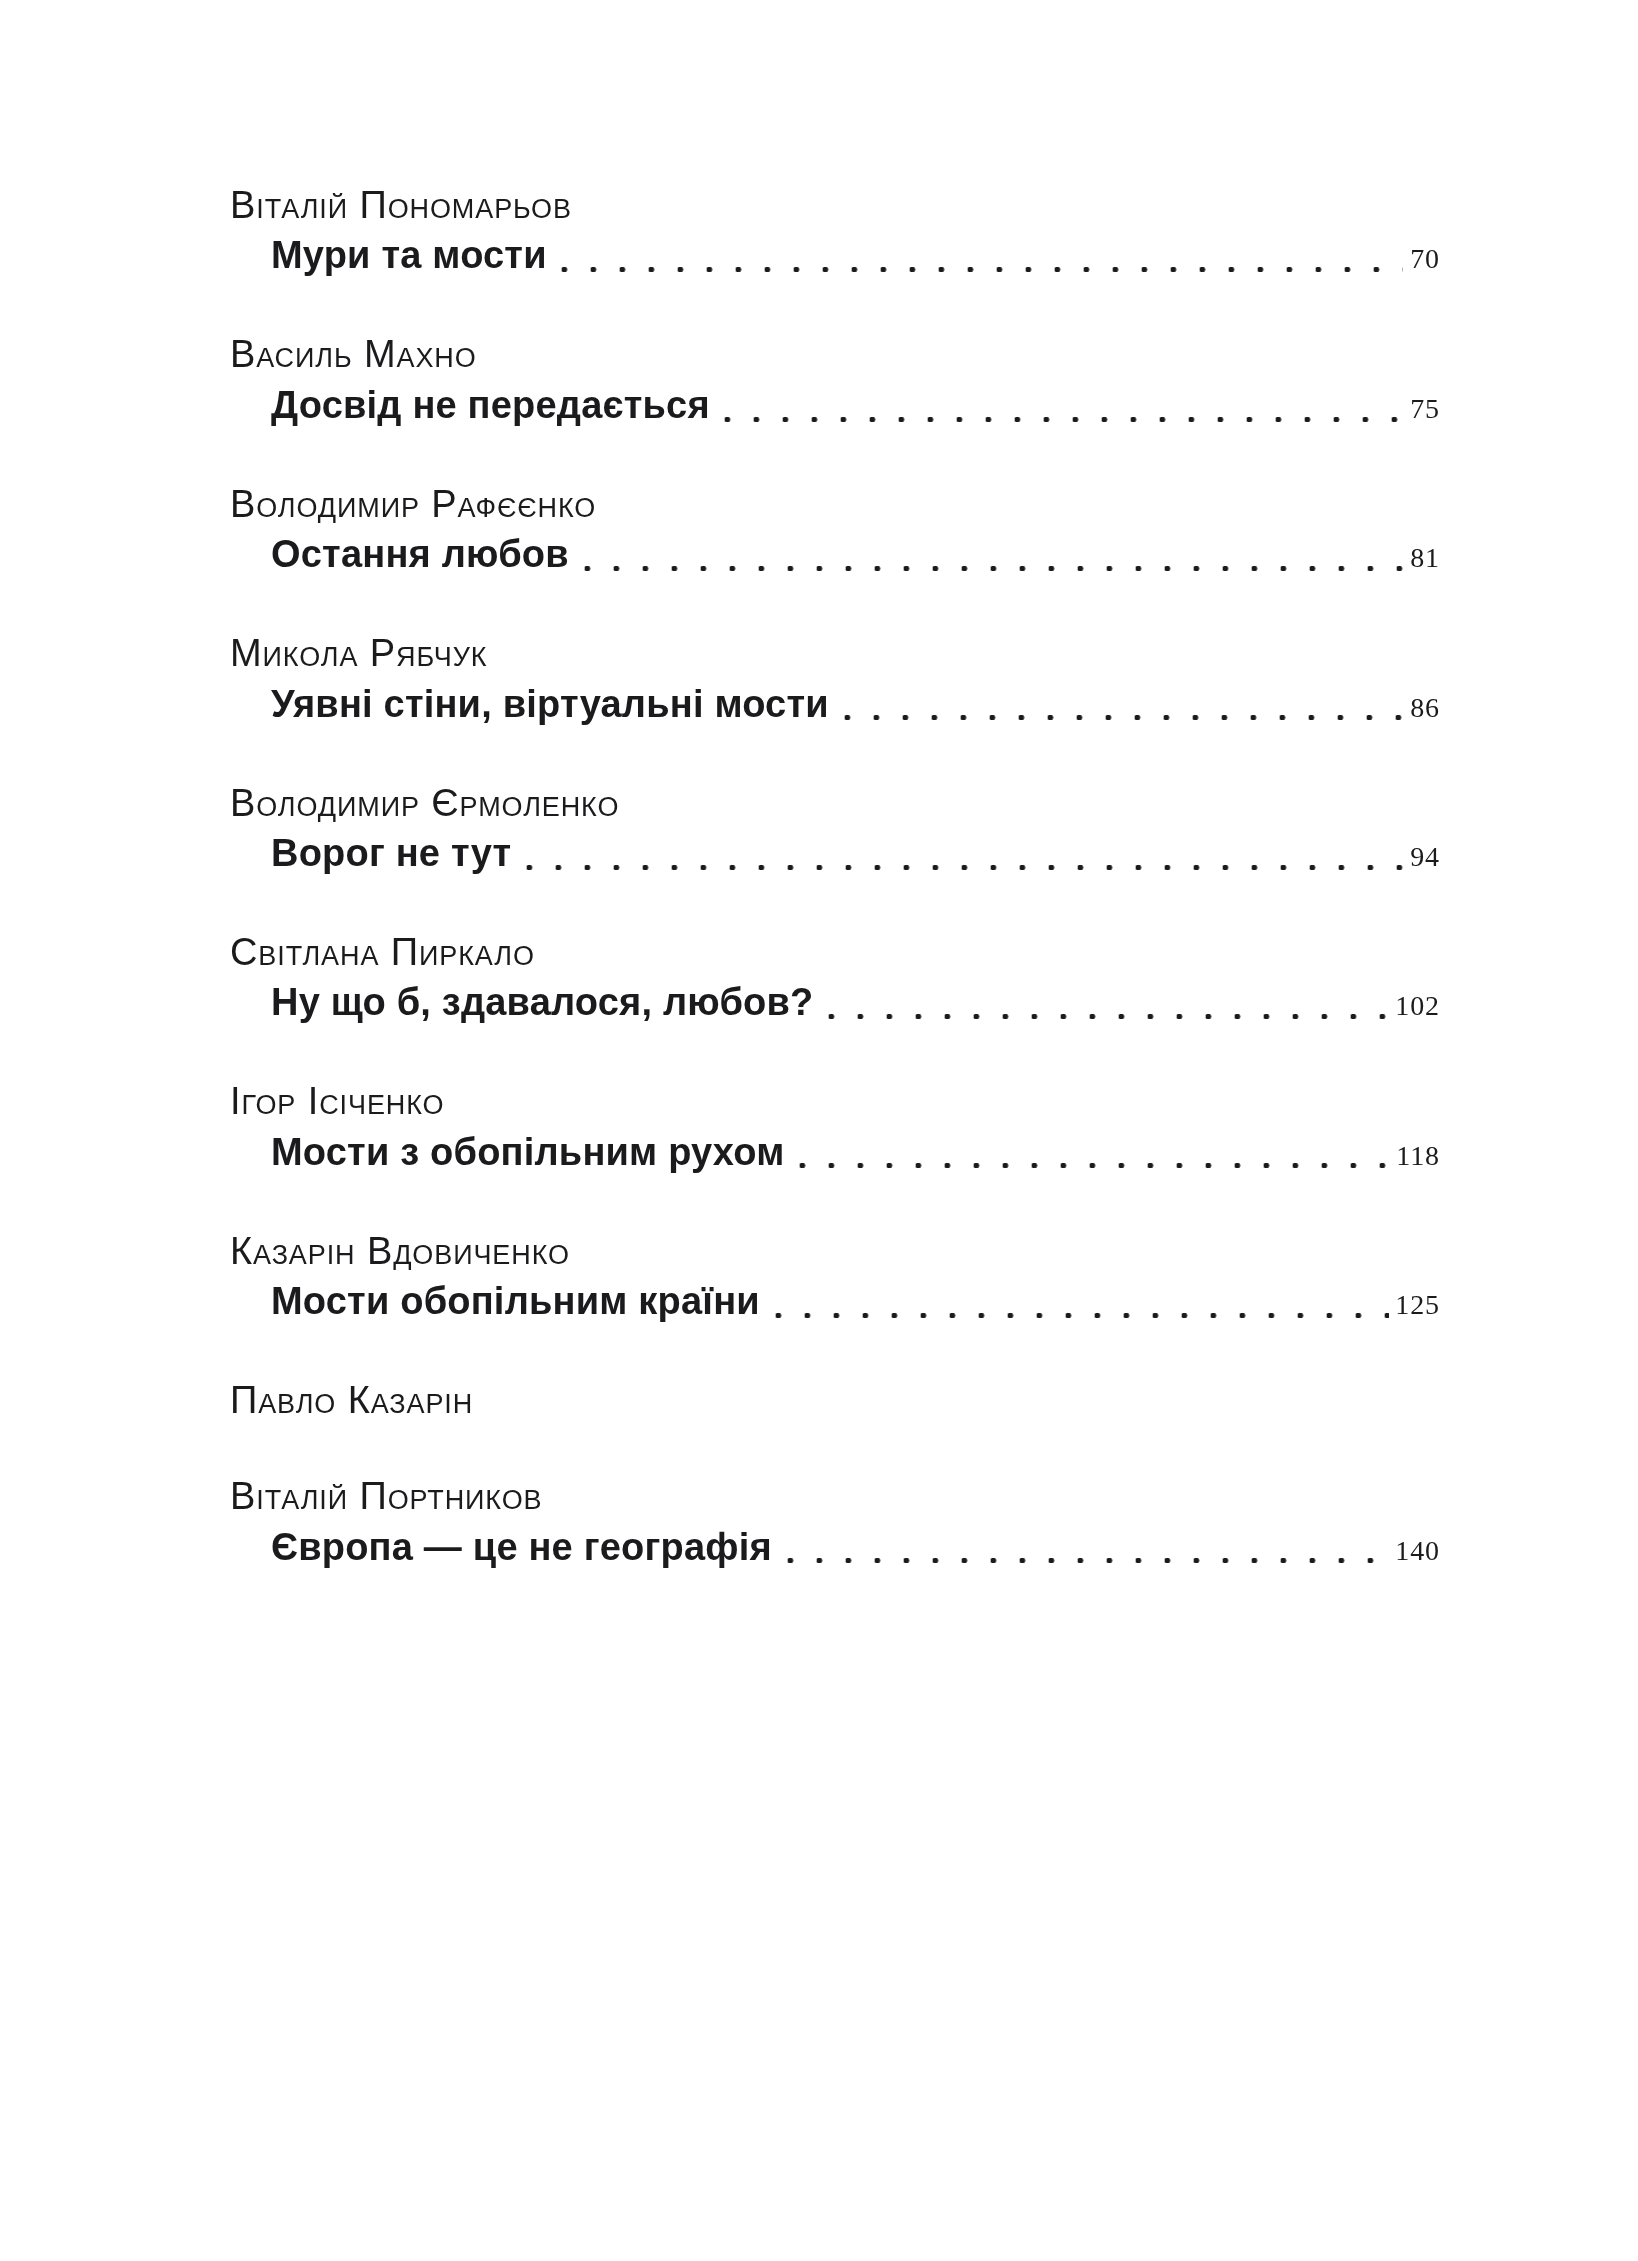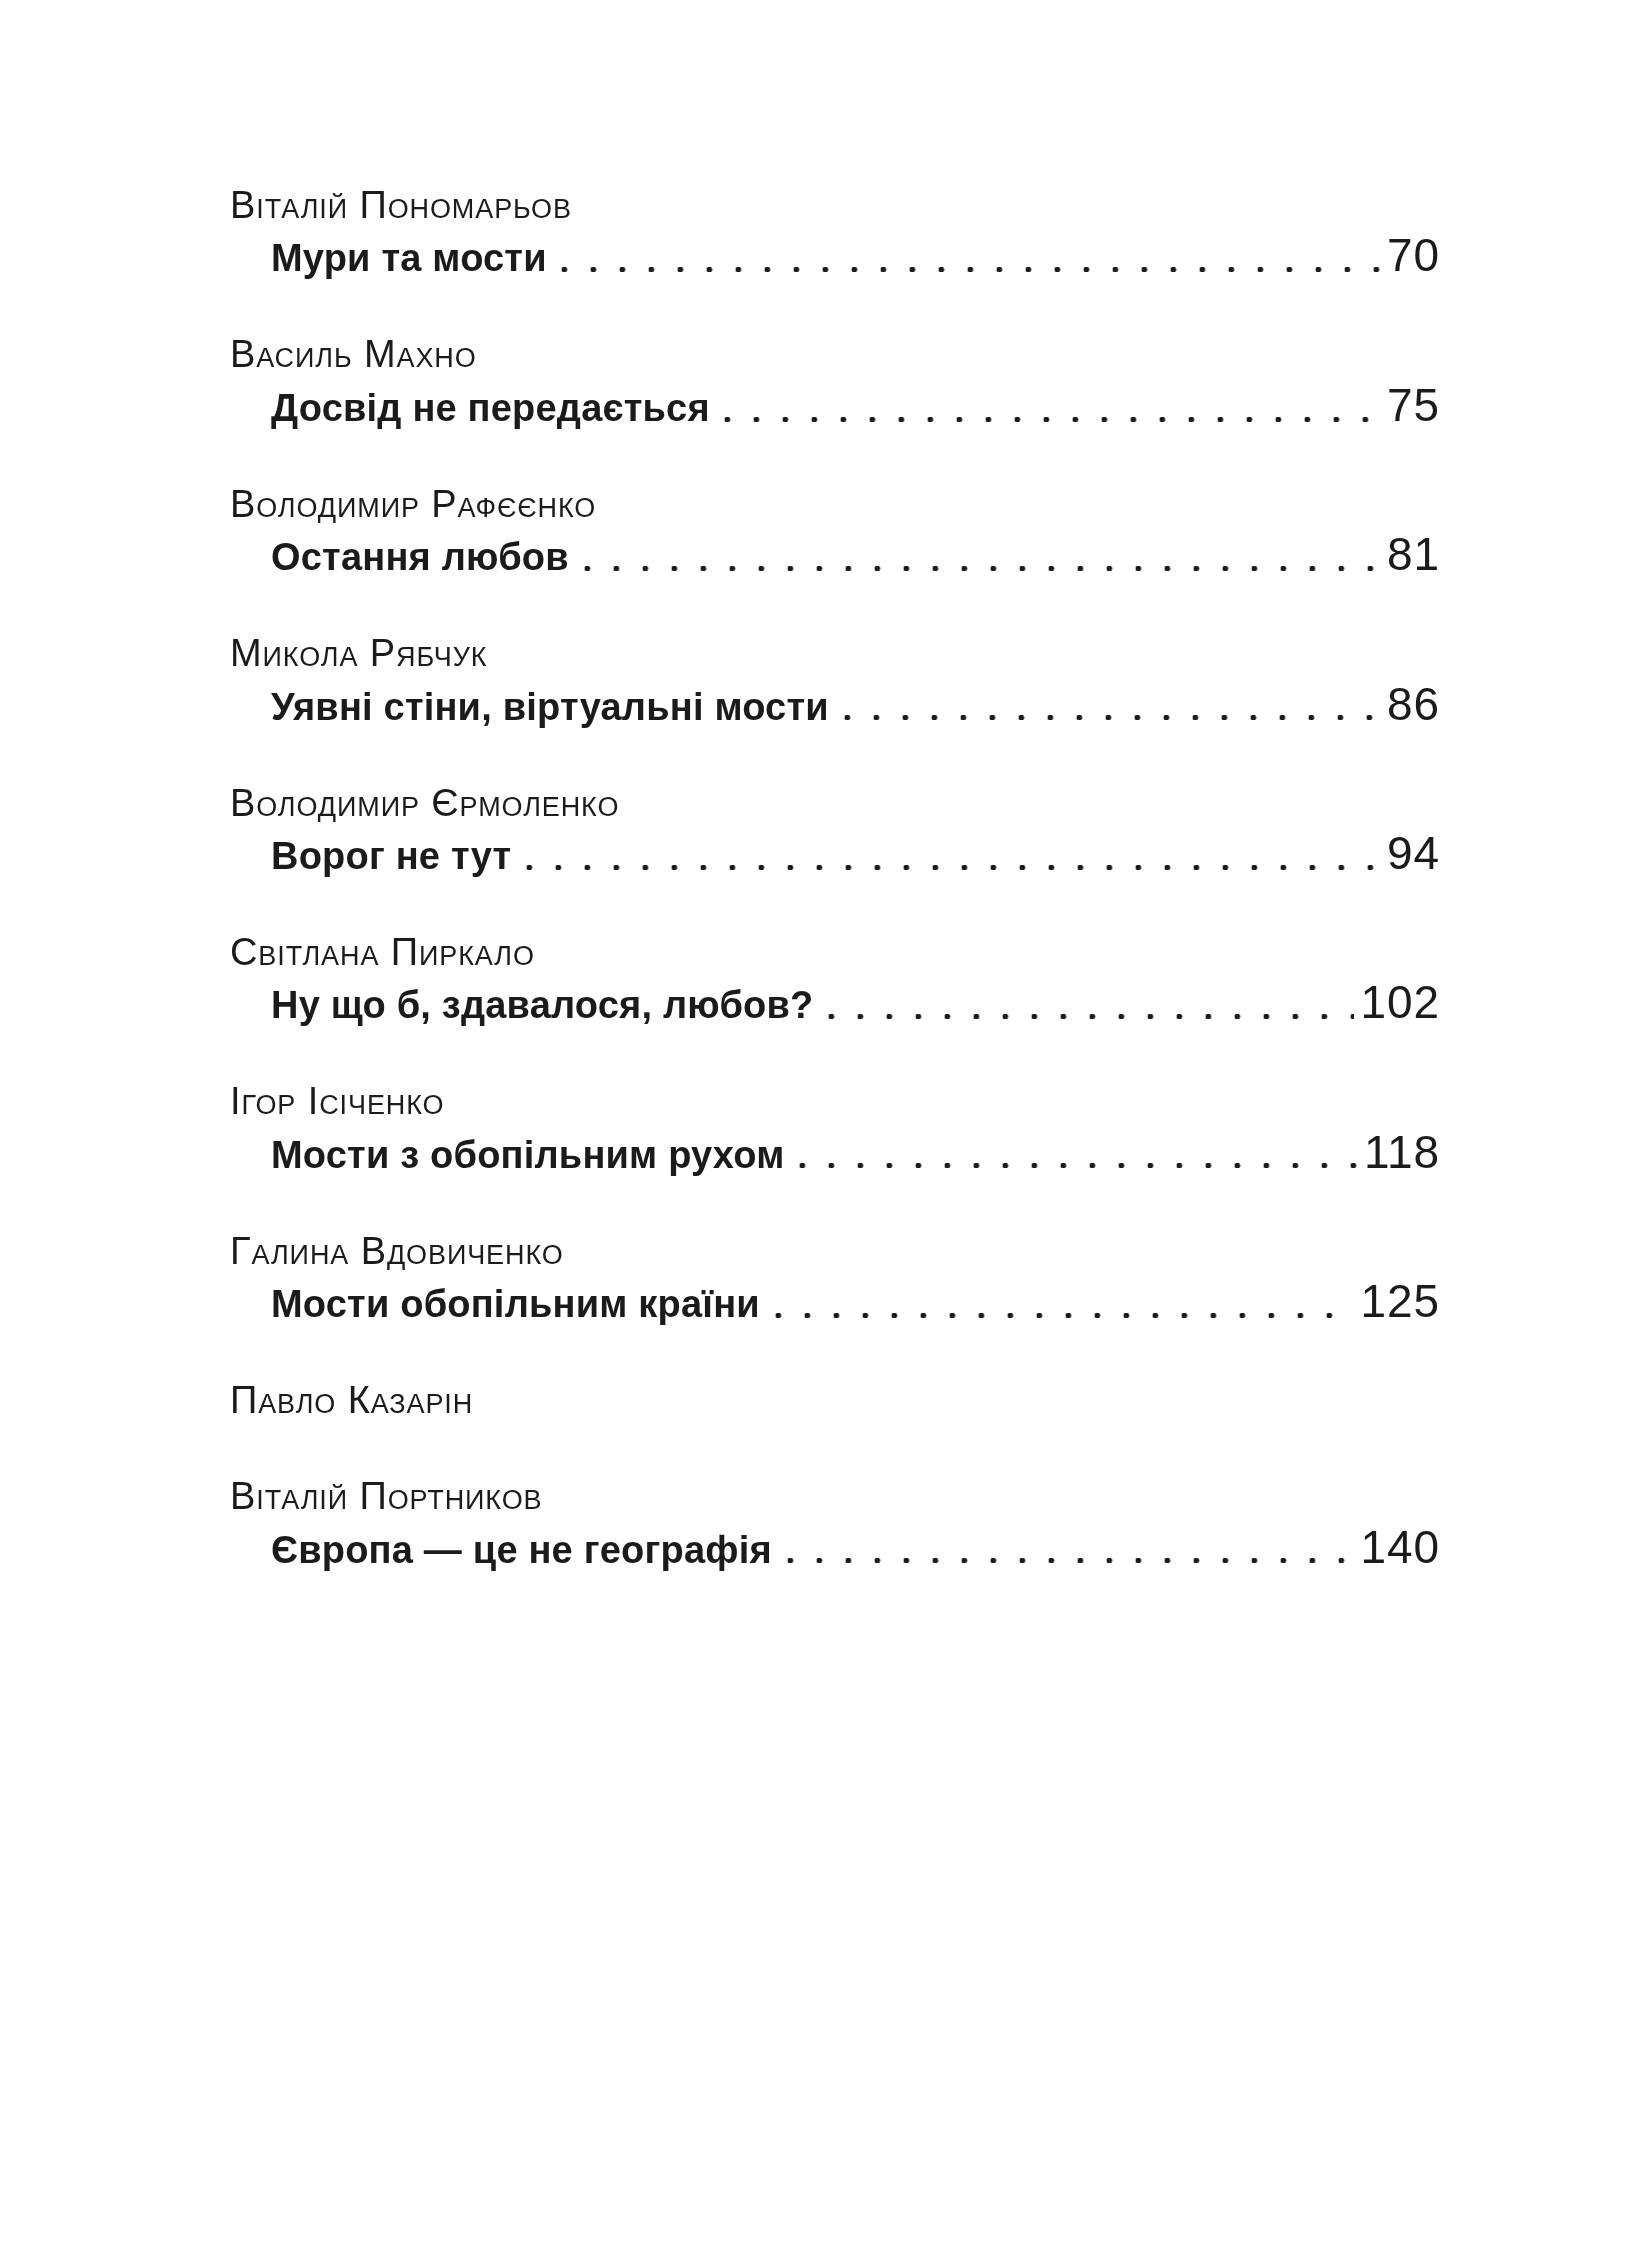--- a/index.html
+++ b/index.html
@@ -56,25 +56,26 @@
     min-width: 0;
     align-self: stretch;
     margin: 0 6.8px 0 13.7px;
     background-image: radial-gradient(circle at 2.6px 2.6px, #1b1b1d 2.6px, rgba(0,0,0,0) 3.3px);
     background-size: 29px 5.1px;
     background-repeat: repeat-x;
     background-position: left 1.7px bottom 10.2px;
   }
   .pagenum {
     flex: 0 0 auto;
-    font-size: 46px;
+    font-size: 28px;
     font-weight: 400;
     letter-spacing: 0.9px;
     white-space: nowrap;
     text-align: right;
+    font-family: Liberation Serif, serif;
   }
 </style>
 </head>
 <body style="background: rgb(255, 255, 255); color: rgb(27, 27, 29);">
 
 <main class="page">
   <section class="toc-list">
   <div class="entry">
     <div class="author">Віталій Пономарьов</div>
     <div class="title-row">
@@ -133,21 +134,21 @@
   <div class="entry">
     <div class="author">Ігор Ісіченко</div>
     <div class="title-row">
       <span class="title">Мости з обопільним рухом</span>
       <span class="leader"></span>
       <span class="pagenum">118</span>
     </div>
   </div>
 
   <div class="entry">
-    <div class="author">Галина Вдовиченко</div>
+    <div class="author">Казарін Вдовиченко</div>
     <div class="title-row">
       <span class="title">Мости обопільним країни</span>
       <span class="leader"></span>
       <span class="pagenum">125</span>
     </div>
   </div>
 
   <div class="entry">
     <div class="author">Павло Казарін</div>
   </div>

